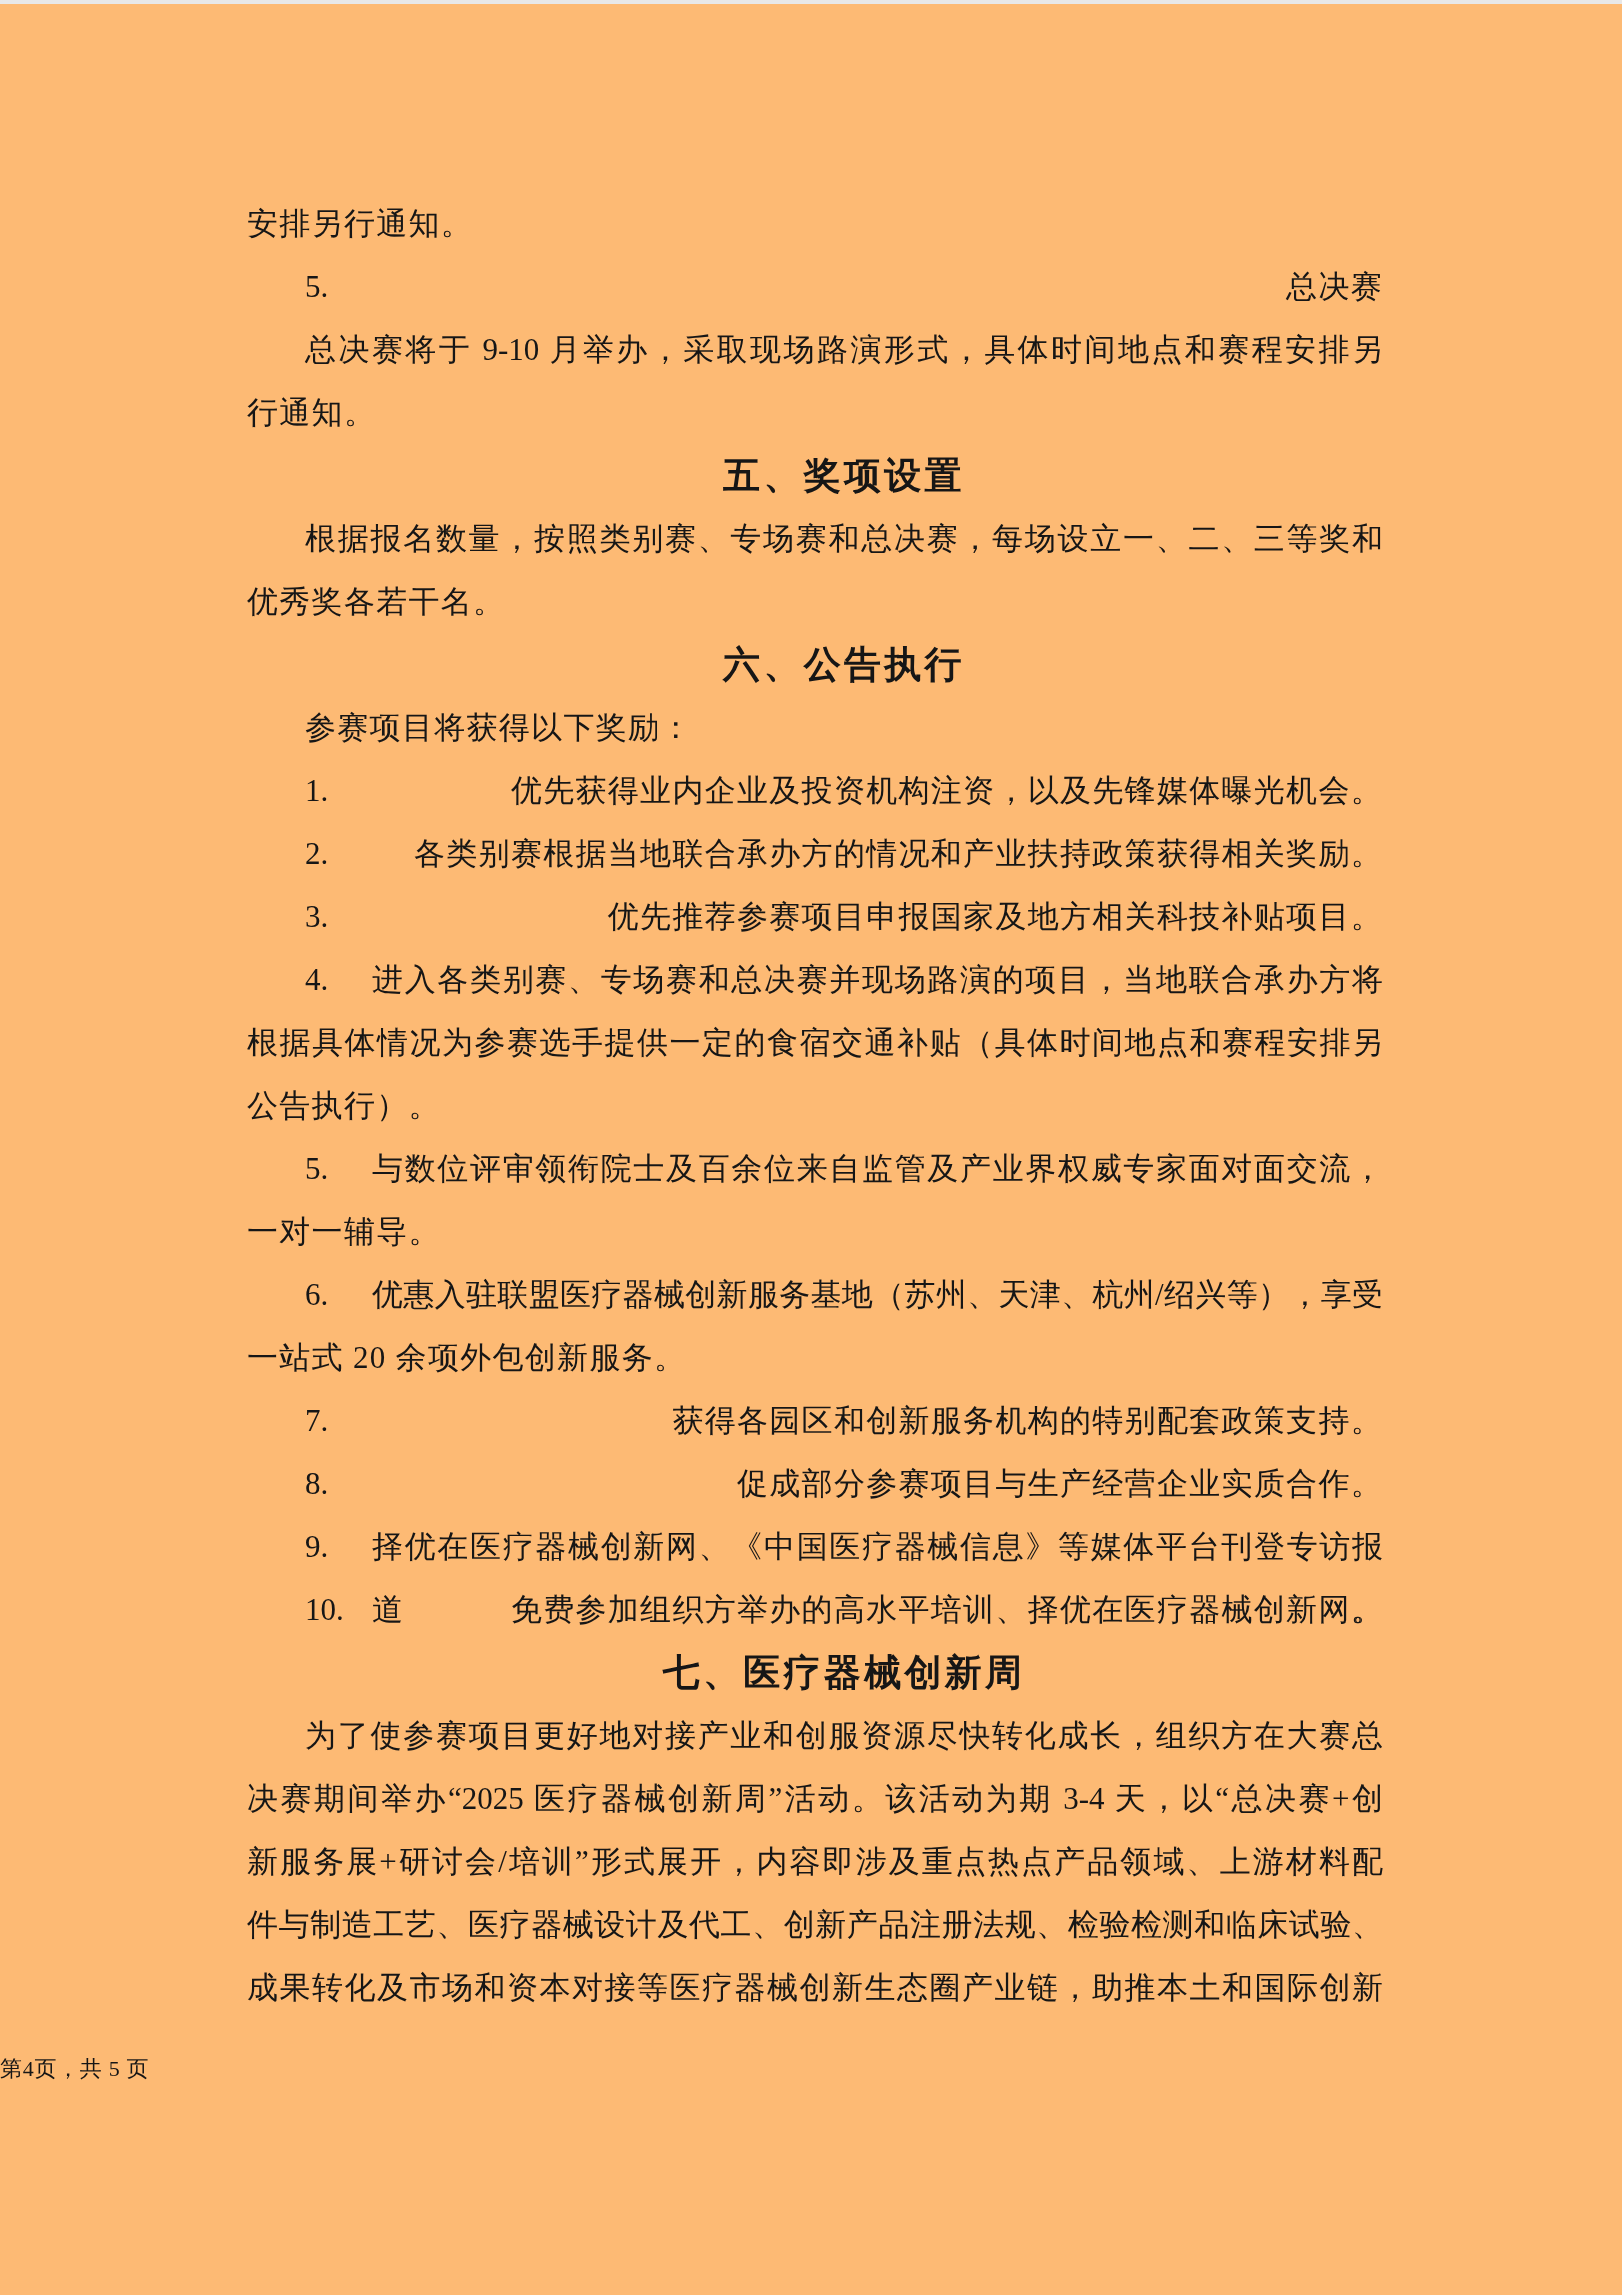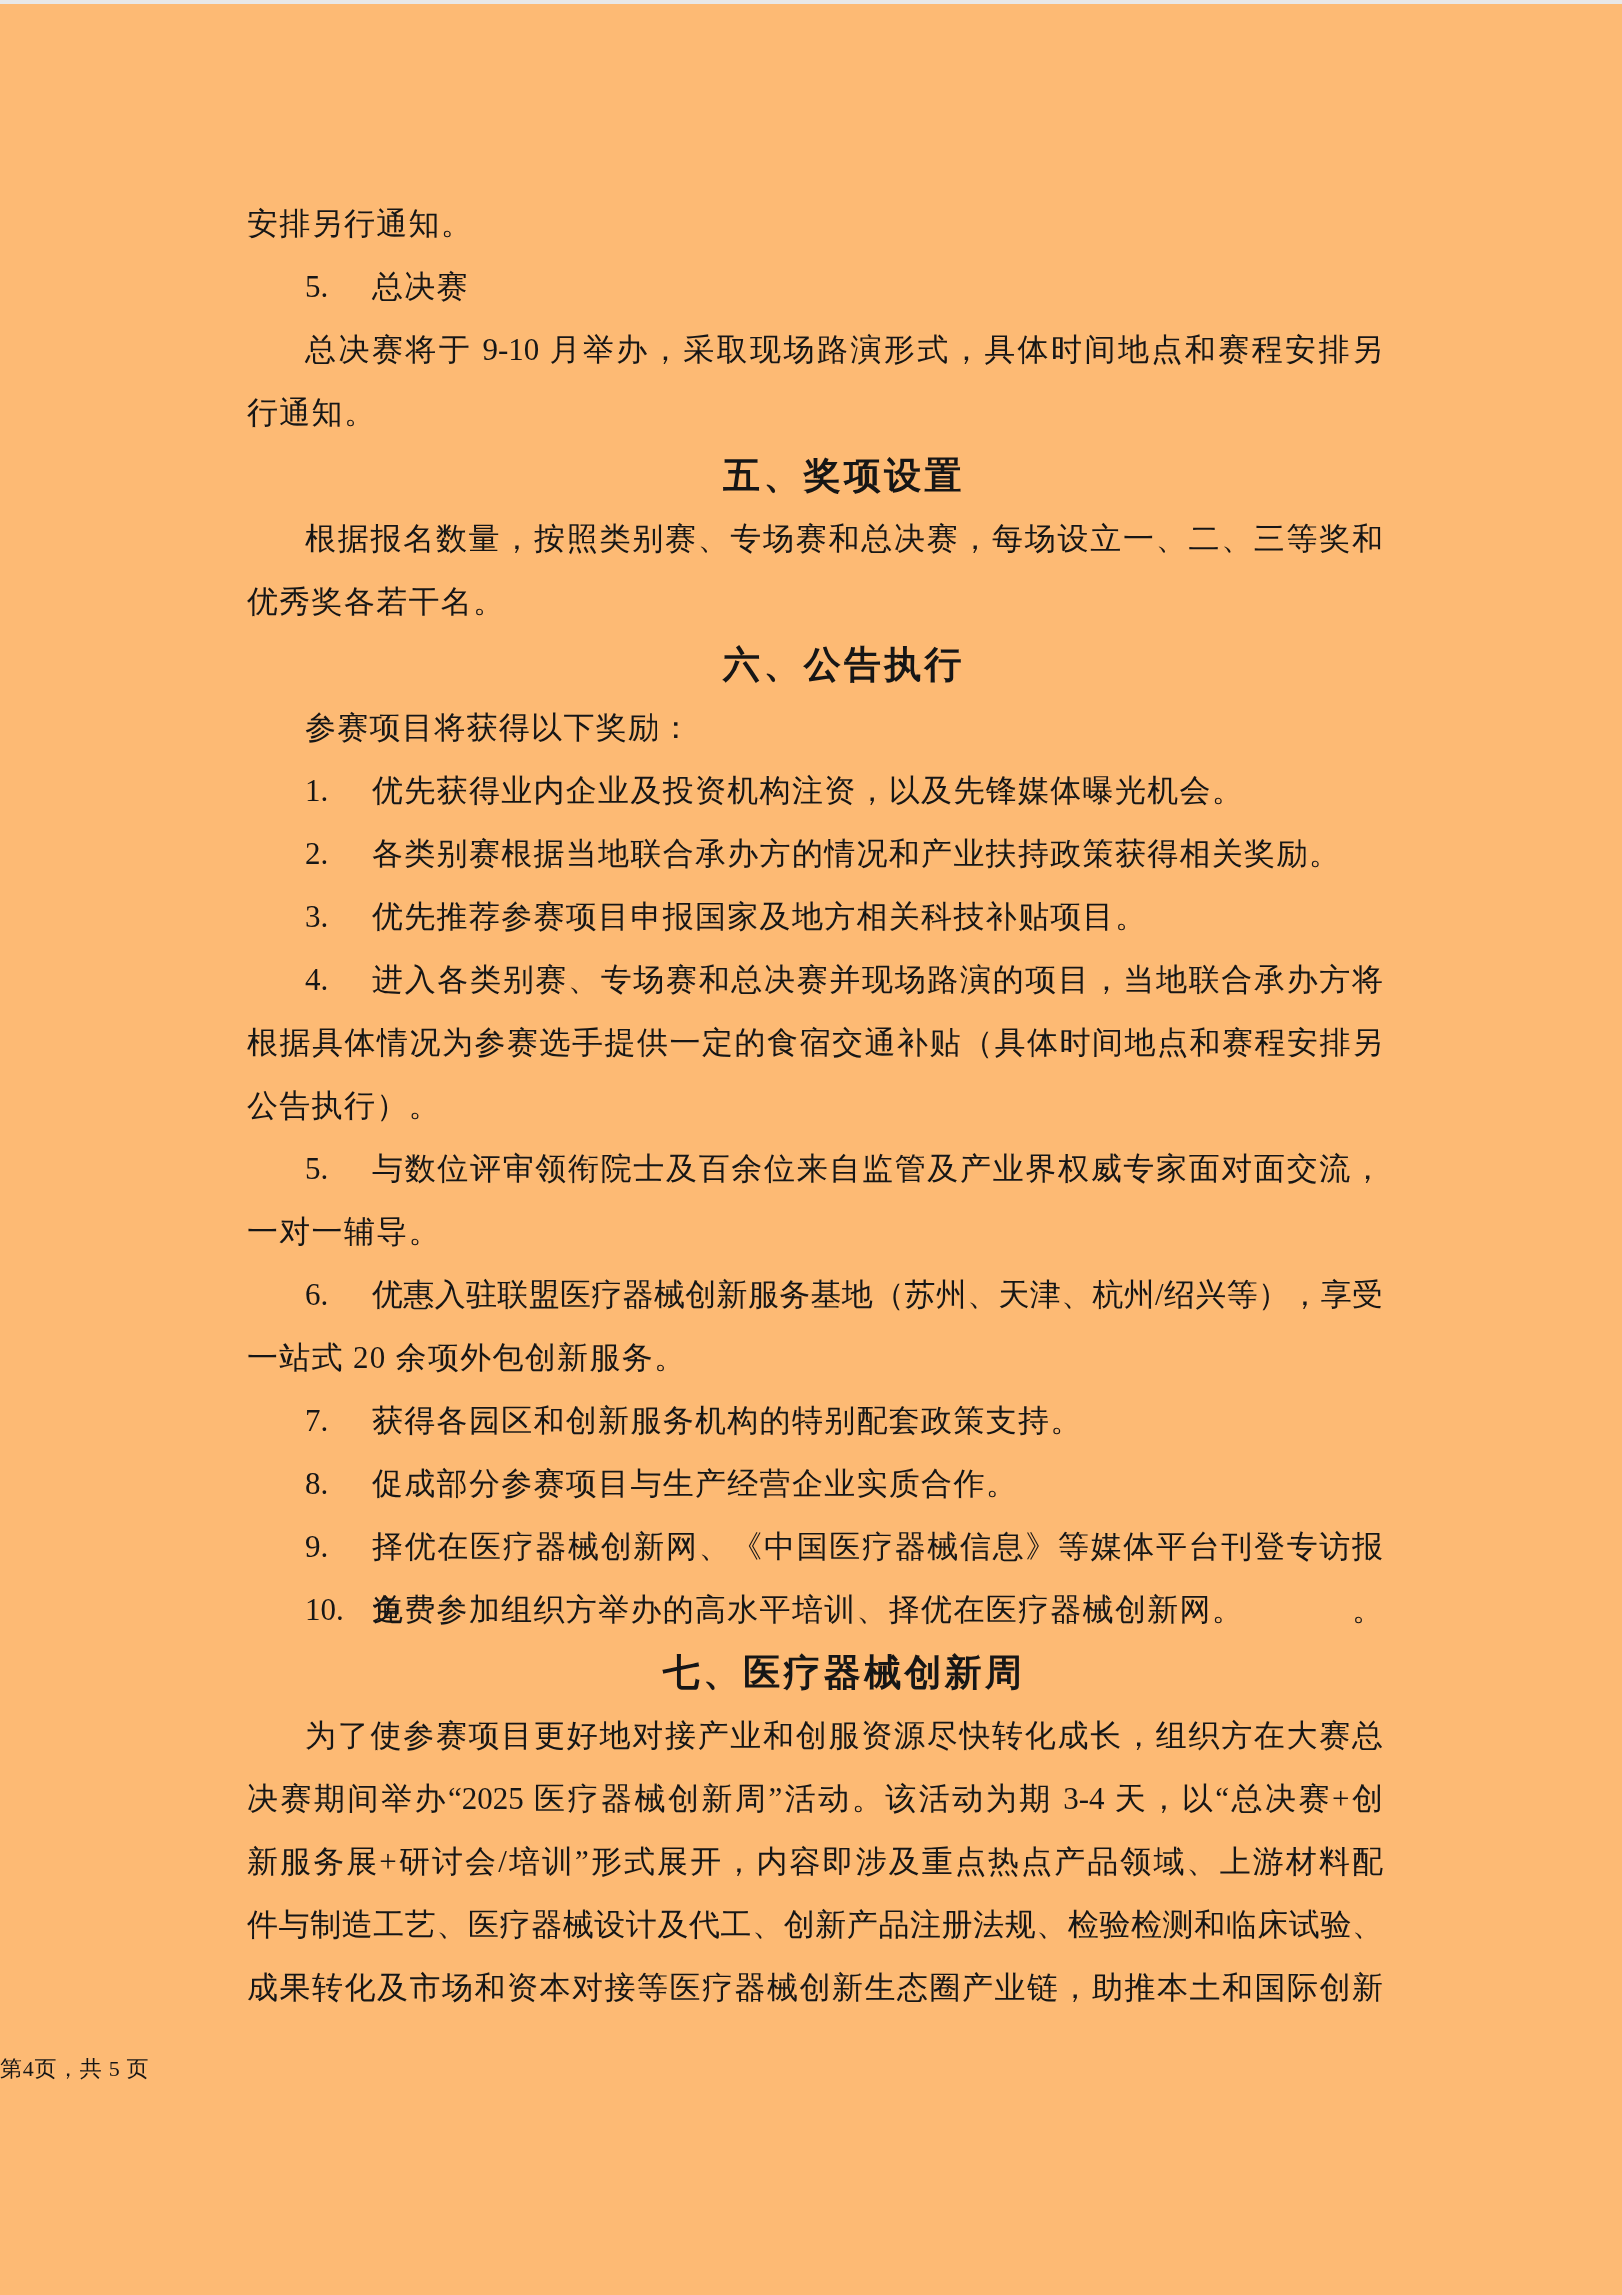--- a/index.html
+++ b/index.html
@@ -42,21 +42,21 @@
     text-indent:58px;
     text-align:center;
   }
   
   .line.item { display:flex; }
   .line.item .num {
     flex:0 0 67px;
     margin-left:58px;
     letter-spacing:0;
   }
-  .line.item .itext { flex:1; }
+  .line.item .itext { flex:1;text-align:right; }
   .line.item.fill .itext {
     display:block;
     text-align:justify;
     text-align-last:justify;
     letter-spacing:0;
     white-space:normal;
   }
   .footer {
     position:absolute;
     left:0; top:2044px;

